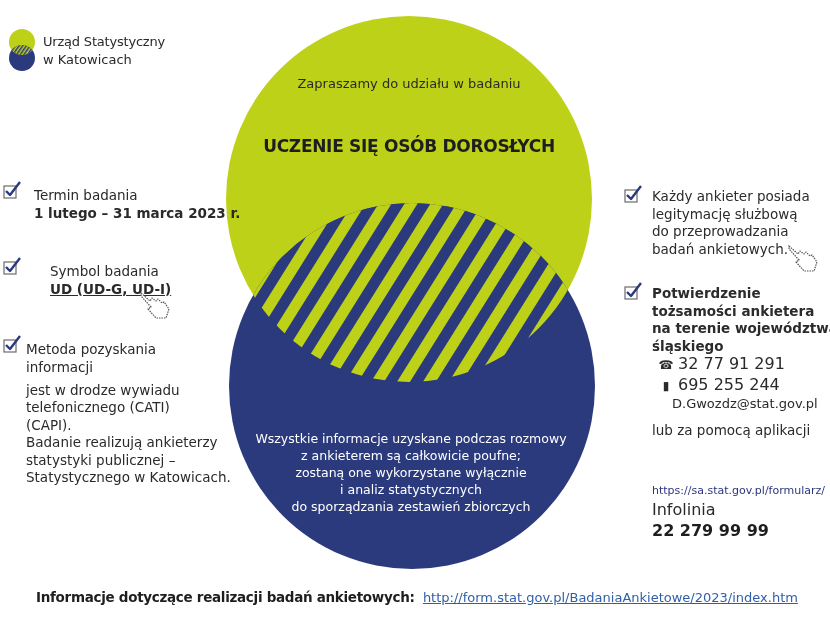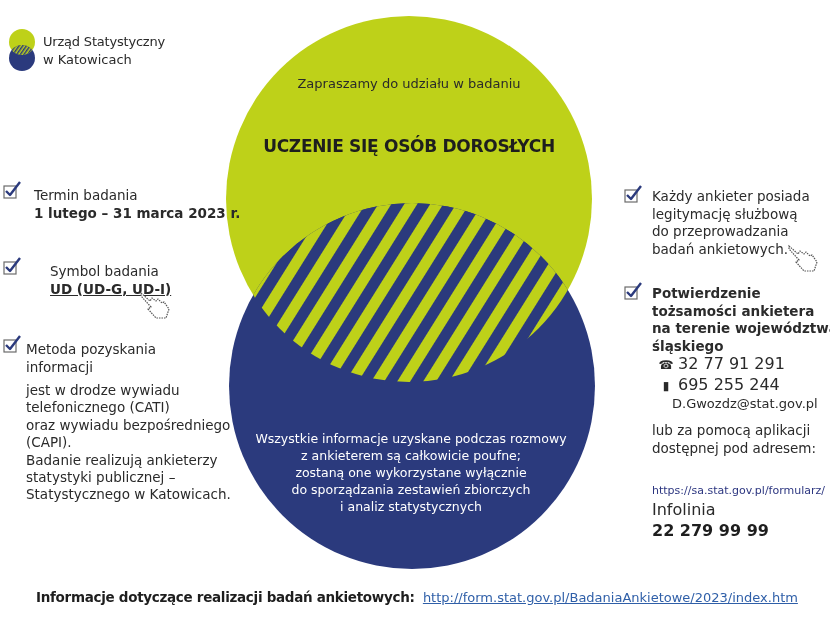--- a/index.html
+++ b/index.html
@@ -101,22 +101,22 @@
     <circle cx="412" cy="386" r="183" fill="url(#stripes)"></circle>
   </g>
 </svg>
 
 <div class="abs circle-text invite">Zapraszamy do udziału w badaniu</div>
 <div class="abs circle-text survey-title">UCZENIE SIĘ OSÓB DOROSŁYCH</div>
 <div class="abs circle-text privacy">
   <div>Wszystkie informacje uzyskane podczas rozmowy</div>
   <div>z ankieterem są całkowicie poufne;</div>
   <div>zostaną one wykorzystane wyłącznie</div>
+  <div>i analiz statystycznych</div>
   <div>do sporządzania zestawień zbiorczych</div>
-  <div>i analiz statystycznych</div>
 </div>
 
 <svg class="chk" style="left:3px;top:181px" viewBox="0 0 18 18">
   <rect x="1" y="5" width="12" height="12" fill="none" stroke="#6b6b6b" stroke-width="1.2"></rect>
   <path d="M3 10 L7 14 L17 1" fill="none" stroke="#2b3a7d" stroke-width="2.4" stroke-linejoin="round"></path>
 </svg>
 <div class="abs left-block1">
   <div class="lbl">Termin badania</div>
   <div class="lbl bold">1 lutego – 31 marca 2023 r.</div>
 </div>
@@ -137,21 +137,20 @@
   <rect x="1" y="5" width="12" height="12" fill="none" stroke="#6b6b6b" stroke-width="1.2"></rect>
   <path d="M3 10 L7 14 L17 1" fill="none" stroke="#2b3a7d" stroke-width="2.4" stroke-linejoin="round"></path>
 </svg>
 <div class="abs left-block3">
   <div class="lbl">Metoda pozyskania</div>
   <div class="lbl">informacji</div>
 </div>
 <div class="abs method-body">
   <div>jest w drodze wywiadu</div>
   <div>telefonicznego (CATI)</div>
-  <div>oraz wywiadu bezpośredniego</div>
   <div>(CAPI).</div>
   <div>Badanie realizują ankieterzy</div>
   <div>statystyki publicznej –</div>
   <div>Statystycznego w Katowicach.</div>
 </div>
 
 <svg class="chk" style="left:624px;top:185px" viewBox="0 0 18 18">
   <rect x="1" y="5" width="12" height="12" fill="none" stroke="#6b6b6b" stroke-width="1.2"></rect>
   <path d="M3 10 L7 14 L17 1" fill="none" stroke="#2b3a7d" stroke-width="2.4" stroke-linejoin="round"></path>
 </svg>
@@ -177,21 +176,20 @@
 </div>
 <div class="abs phone" style="left:658px;top:354px">
   <span class="ic">☎</span><span>32 77 91 291</span>
 </div>
 <div class="abs phone" style="left:658px;top:375px">
   <span class="ic">▮</span><span>695 255 244</span>
 </div>
 <div class="abs email">D.Gwozdz@stat.gov.pl</div>
 <div class="abs app-text">
   <div>lub za pomocą aplikacji</div>
-  <div>dostępnej pod adresem:</div>
 </div>
 <a class="abs app-link">https://sa.stat.gov.pl/formularz/</a>
 <div class="abs infolinia">Infolinia</div>
 <div class="abs infolinia-num">22 279 99 99</div>
 
 <div class="abs footer">
   <span class="footer-label">Informacje dotyczące realizacji badań ankietowych:</span>
   <a class="footer-link">http://form.stat.gov.pl/BadaniaAnkietowe/2023/index.htm</a>
 </div>
 

